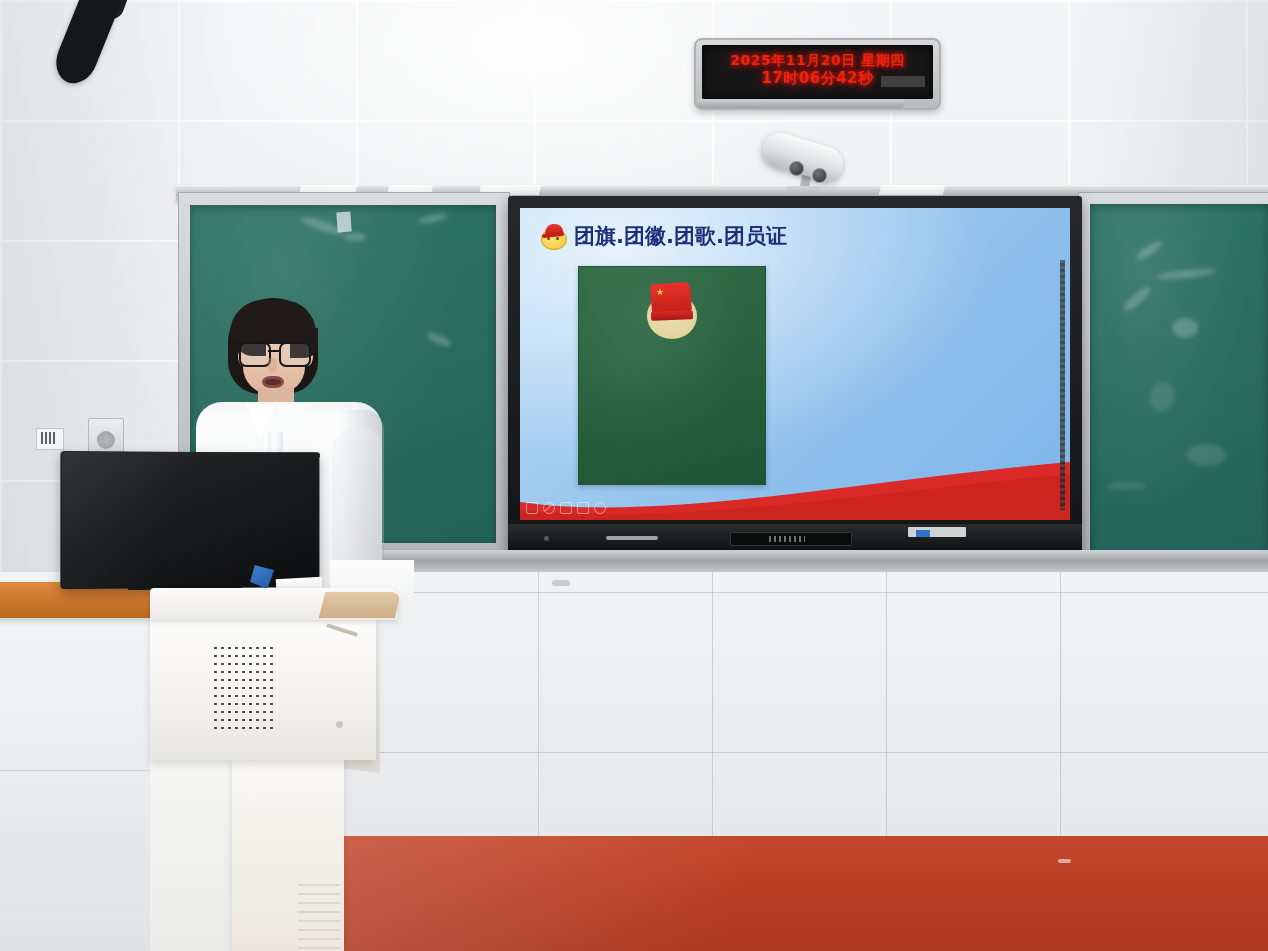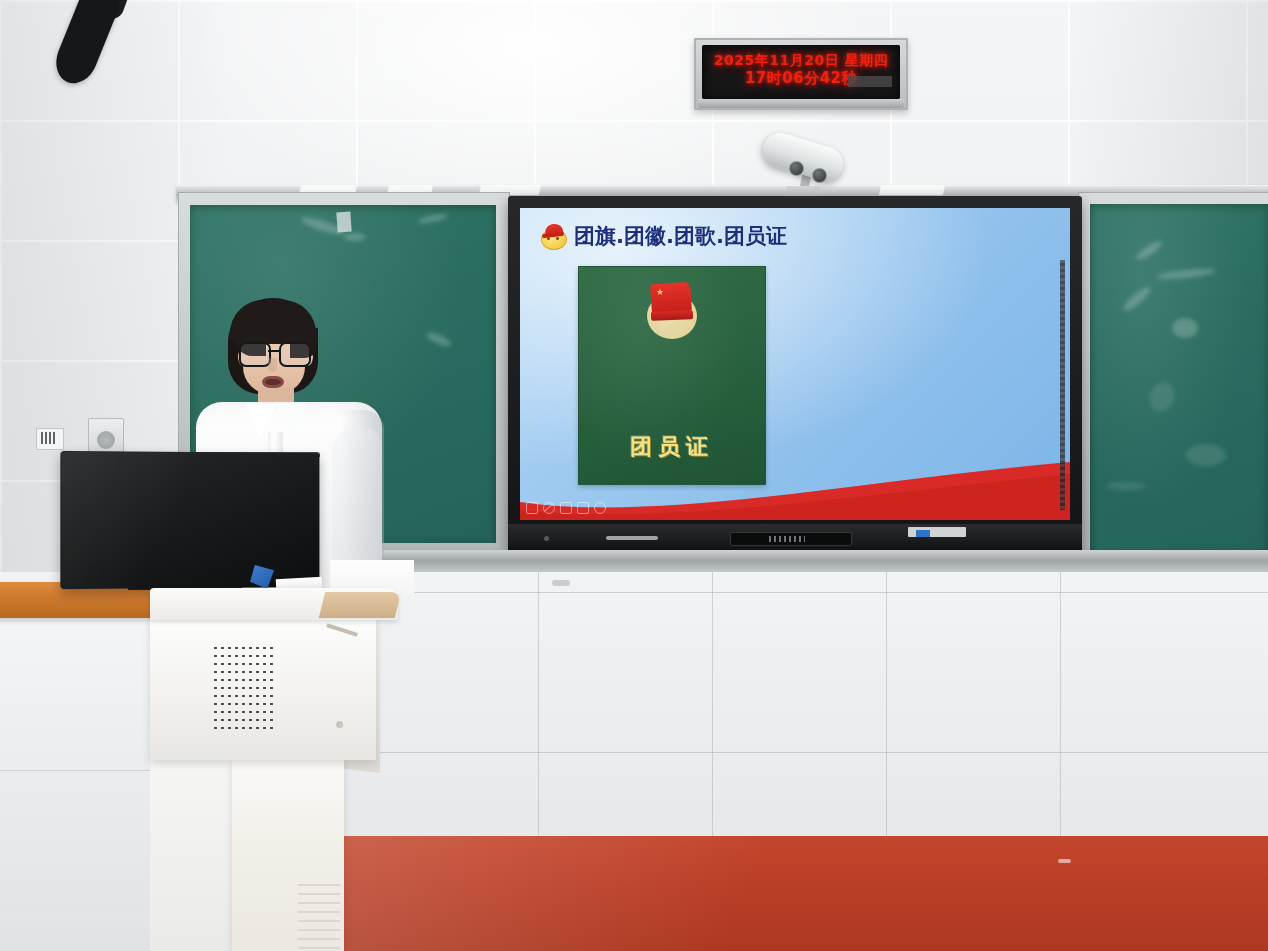--- a/index.html
+++ b/index.html
@@ -47,22 +47,23 @@
   }
   .fan-blade2{
     position:absolute;left:104px;top:-40px;width:26px;height:60px;
     background:#1b1f21;border-radius:13px;transform:rotate(20deg);
   }
 
   
   .clock-outer{
     position:absolute;left:694px;top:38px;width:210px;height:68px;
     background:linear-gradient(180deg,#d7d9da,#b9bcbe);
-    border:2px solid #aeb2b4;border-radius:1px;
+    border:2px solid #aeb2b4;border-radius:8px;
     box-shadow:0 3px 7px rgba(0,0,0,.22);
+    padding-left:33px;
   }
   .clock-inner{
     position:absolute;left:6px;top:5px;right:6px;bottom:9px;
     background:#171617;border-radius:2px;overflow:hidden;
     box-shadow:inset 0 0 9px rgba(0,0,0,.9);
   }
   .clock-line{
     width:100%;text-align:center;color:#f0210f;
     font-family:"DejaVu Sans",sans-serif;font-weight:bold;
     text-shadow:0 0 5px rgba(255,40,20,.95),0 0 11px rgba(255,0,0,.65);
@@ -633,21 +634,20 @@
         <div class="slide-title">团旗.团徽.团歌.团员证</div>
       </div>
 
       <div class="cert-card">
         <div class="emblem">
           <div class="emblem-sun"></div>
           <div class="emblem-flag"></div>
           <div class="emblem-star">★</div>
           <div class="emblem-band"></div>
         </div>
-        <div class="cert-label">团员证</div>
       </div>
 
 
       <div class="sb-toolbar">
         <div class="sb-tool"></div>
         <div class="sb-tool round slash"></div>
         <div class="sb-tool"></div>
         <div class="sb-tool"></div>
         <div class="sb-tool round"></div>
       </div>

